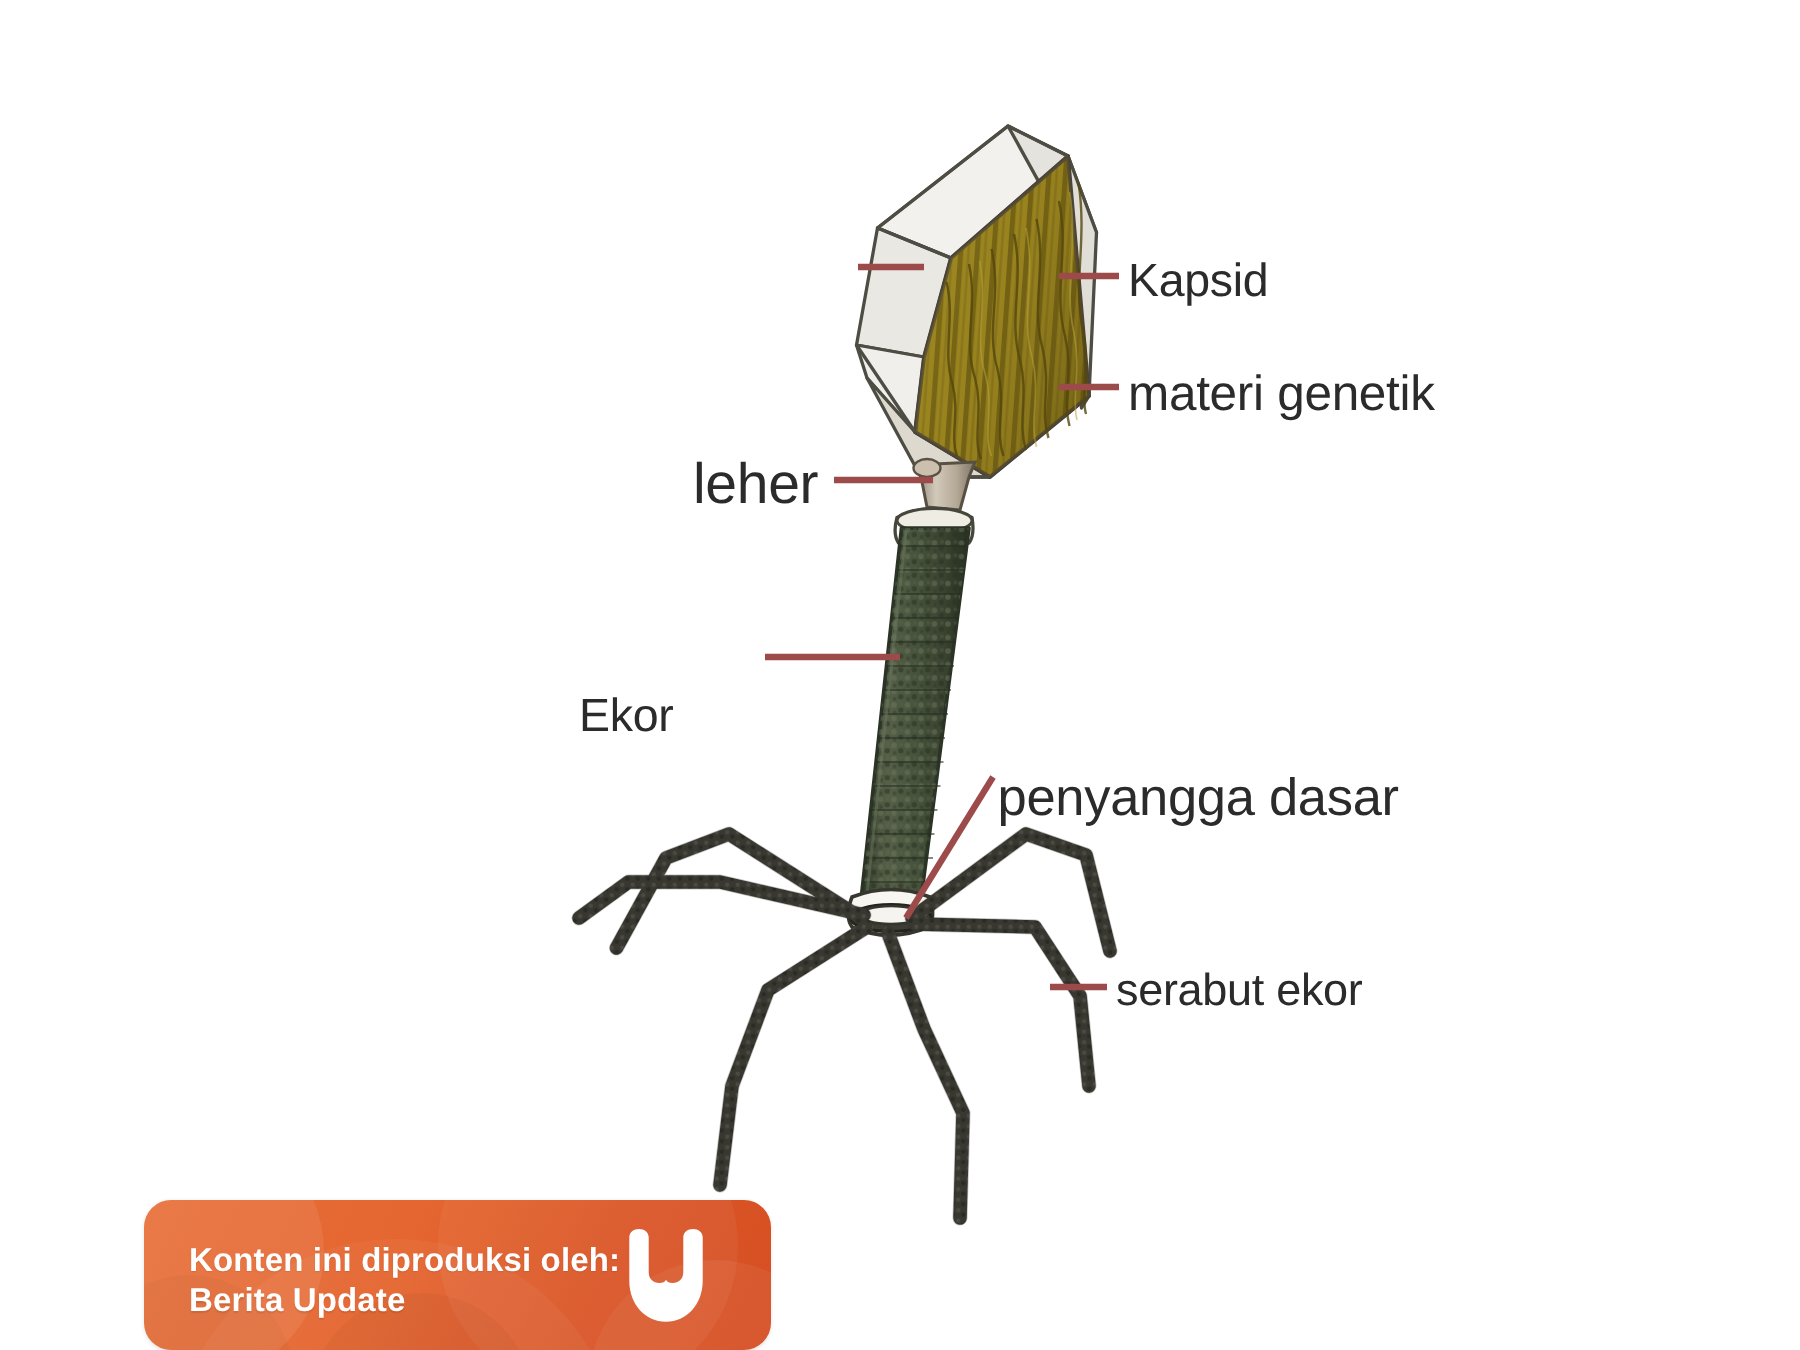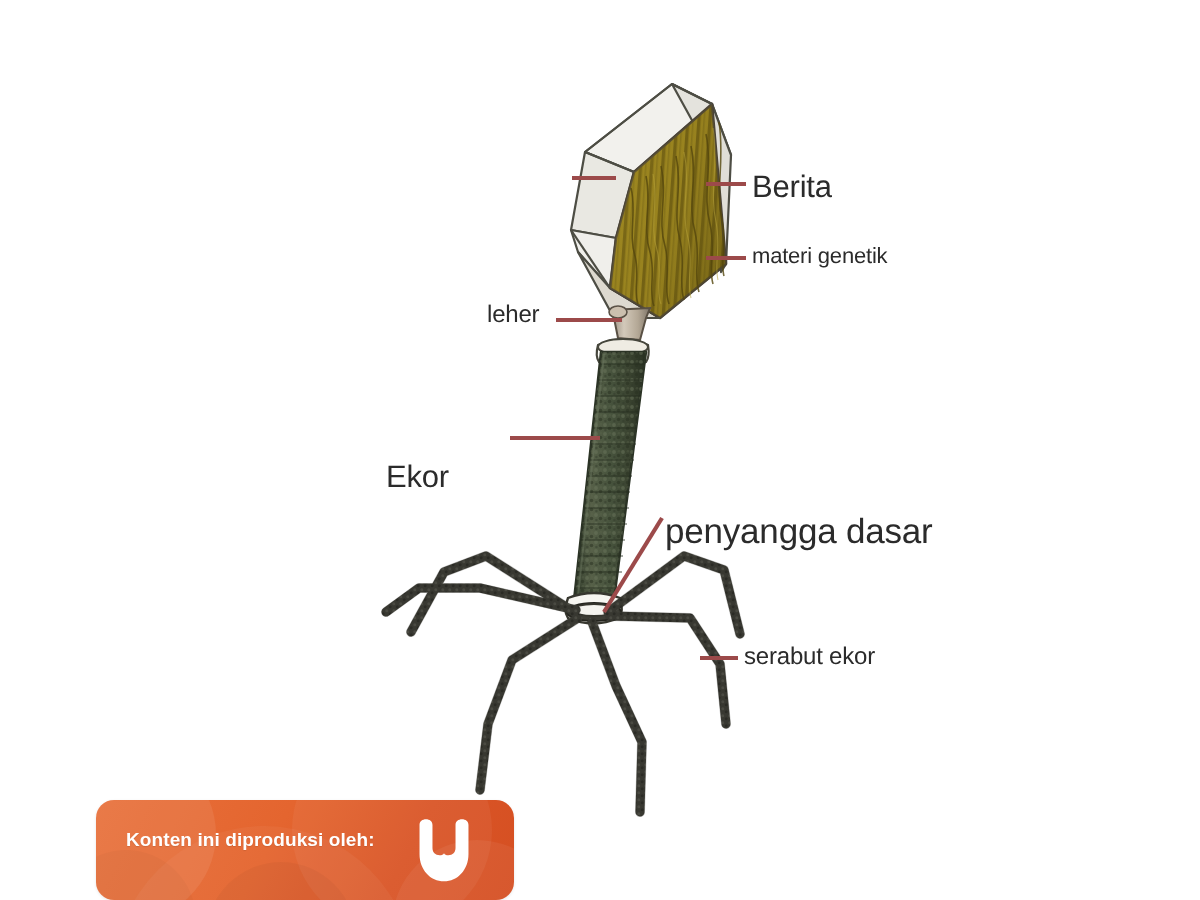--- a/index.html
+++ b/index.html
@@ -38,25 +38,25 @@
     position: absolute;
     color: #2b2b2b;
     font-family: "Liberation Sans", sans-serif;
     font-weight: 400;
     white-space: nowrap;
     letter-spacing: -0.2px;
     line-height: 1.24;
     text-rendering: geometricPrecision;
   }
   .lbl.kapsid        { left: 752px; top: 168px;  font-size: 31px; }
-  .lbl.materi        { left: 752px; top: 242px;  font-size: 22px; }
-  .lbl.leher         { left: 487px; top: 300px;  font-size: 24px; }
+  .lbl.materi        { left: 752px; top: 242px;  font-size: 33px; }
+  .lbl.leher         { left: 462px; top: 300px;  font-size: 38px; }
   .lbl.ekor          { left: 386px; top: 418px;  font-size: 31px; margin-top: 40px; }
   .lbl.penyangga     { left: 665px; top: 510px;  font-size: 35px; }
-  .lbl.serabut       { left: 744px; top: 642px;  font-size: 24px; }
+  .lbl.serabut       { left: 744px; top: 642px;  font-size: 30px; }
   .lbl .l2           { display: block; }
 
   
   #banner {
     position: absolute;
     left: 96px;
     top: 800px;
     width: 418px;
     height: 100px;
     border-radius: 18px;
@@ -76,21 +76,21 @@
   #banner .s5 { left: 110px;  top: 62px;   width: 150px; height: 150px; background: rgba(0,0,0,0.030); }
   #banner .s6 { left: -40px;  top: 50px;   width: 140px; height: 140px; background: rgba(0,0,0,0.025); }
 
   #banner .btext {
     position: absolute;
     left: 30px;
     top: 26px;
     color: #ffffff;
     font-family: "Liberation Sans", sans-serif;
     font-weight: bold;
-    font-size: 19px;
+    font-size: 22px;
     line-height: 27px;
     letter-spacing: 0.1px;
     text-shadow: 0 1px 1px rgba(0,0,0,0.10);
   }
   #banner .btext .line2 { display: block; }
 
   #banner .ulogo {
     position: absolute;
     right: 34px;
     top: 15px;
@@ -254,21 +254,21 @@
       <line x1="556" y1="320" x2="622" y2="320"></line>
 
       <line x1="510" y1="438" x2="600" y2="438"></line>
 
       <line x1="604" y1="612" x2="662" y2="518"></line>
 
       <line x1="700" y1="658" x2="738" y2="658"></line>
     </g>
   </svg>
 
-  <div class="lbl kapsid">Berita</div>
+  <div class="lbl kapsid">Kapsid</div>
 
   <div class="lbl materi">
     <span>materi genetik</span>
   </div>
 
   <div class="lbl leher">leher</div>
 
   <div class="lbl ekor">Ekor</div>
 
   <div class="lbl penyangga">penyangga dasar</div>
@@ -278,20 +278,21 @@
   <div id="banner">
     <span class="swirl s1"></span>
     <span class="swirl s2"></span>
     <span class="swirl s3"></span>
     <span class="swirl s4"></span>
     <span class="swirl s5"></span>
     <span class="swirl s6"></span>
 
     <div class="btext">
       <span>Konten ini diproduksi oleh:</span>
+      <span class="line2">Berita Update</span>
     </div>
 
     <svg class="ulogo" viewBox="0 0 100 100">
       <path d="M16 14
                C16 9 20 6 25 6
                C30 6 34 9 34 14
                L34 46
                C34 52 38 56 44 56
                C47 56 49 55 50 53
                C51 55 53 56 56 56

